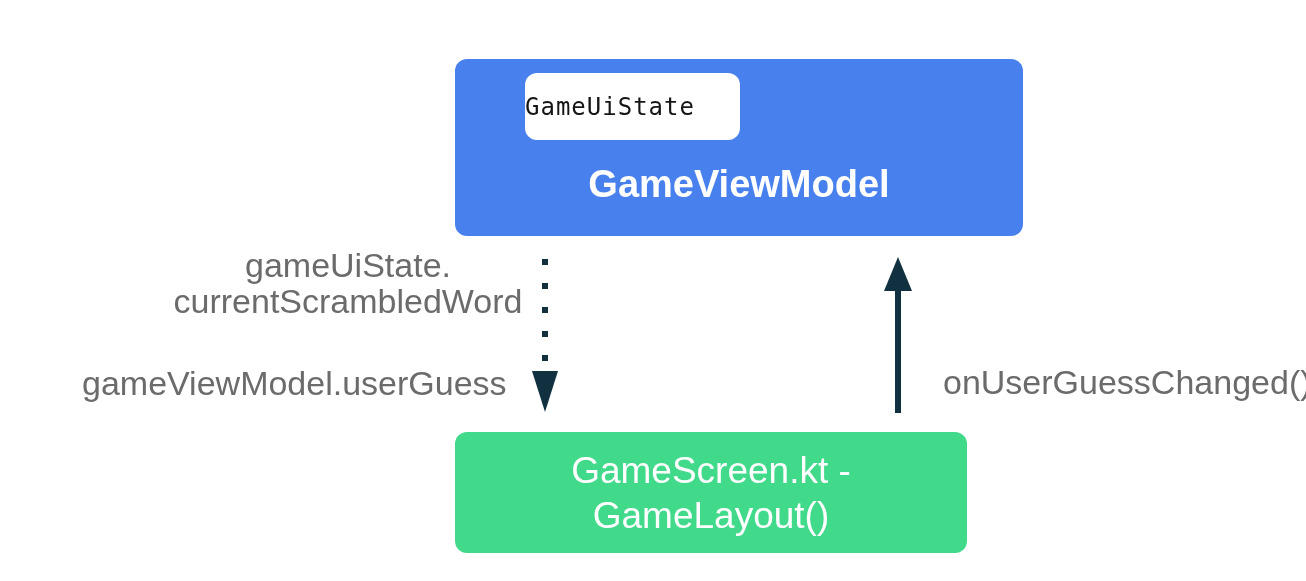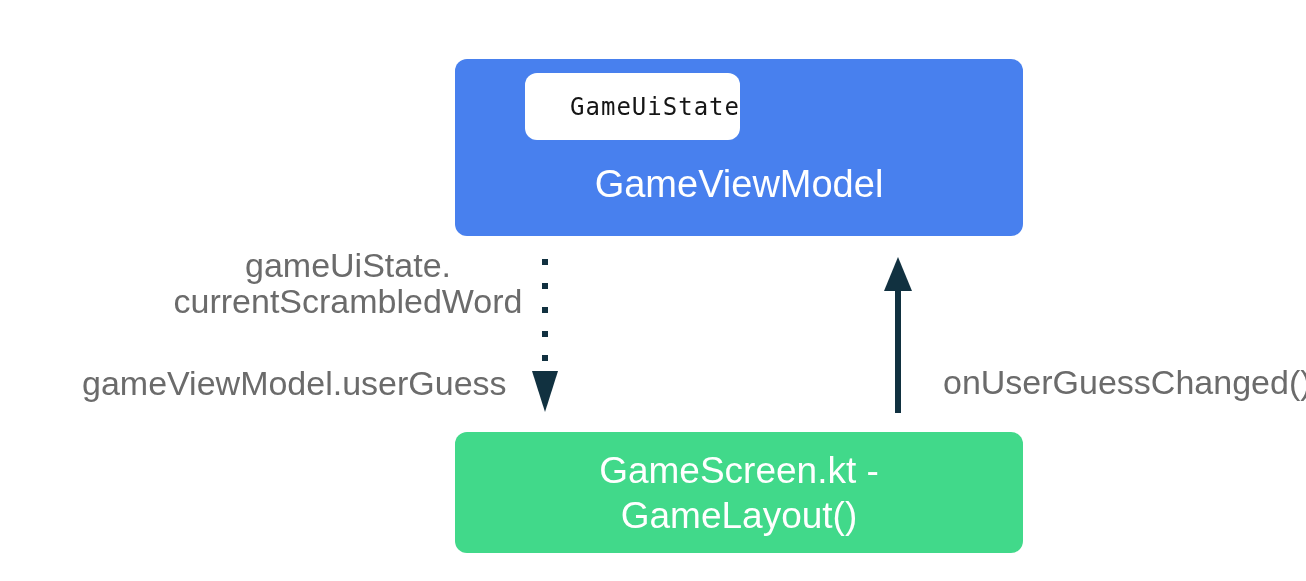--- a/index.html
+++ b/index.html
@@ -6,38 +6,38 @@
   .canvas{
     position:relative;
     width:1306px;height:581px;
     background:#ffffff;
     font-family:"Liberation Sans", sans-serif;
     overflow:hidden;
   }
   .box{position:absolute;border-radius:12px;}
   .box.blue{left:455px;top:59px;width:568px;height:177px;background:#4880EE;}
   .box.green{
-    left:455px;top:432px;width:568px;height:121px;background:#41D98A;
+    left:455px;top:432px;width:512px;height:121px;background:#41D98A;
     display:flex;align-items:center;justify-content:center;
   }
   .chip{
     position:absolute;left:70px;top:14px;width:215px;height:67px;
     background:#ffffff;border-radius:12px;
-    display:flex;align-items:center;justify-content:flex-end;
+    display:flex;align-items:center;justify-content:flex-start;
   }
   .chip span{
     font-family:"DejaVu Sans Mono", monospace;
     font-size:24px;color:#151515;letter-spacing:1px;
   }
   .box-title{
     color:#ffffff;text-align:center;white-space:pre-line;
   }
   .vm-title{
     position:absolute;left:0;right:0;top:103px;
-    font-size:38px;line-height:44px;
+    font-size:38px;line-height:44px;font-weight:bold;
   }
   .green-title{
     font-size:37px;line-height:45px;
   }
   .label{
     position:absolute;color:#6B6B6B;font-size:34px;line-height:38px;
     white-space:pre-line;
   }
   .label.state-pair{left:98px;top:247px;width:500px;text-align:center;line-height:36px;}
   .label.user-guess{left:82px;top:364px;}

